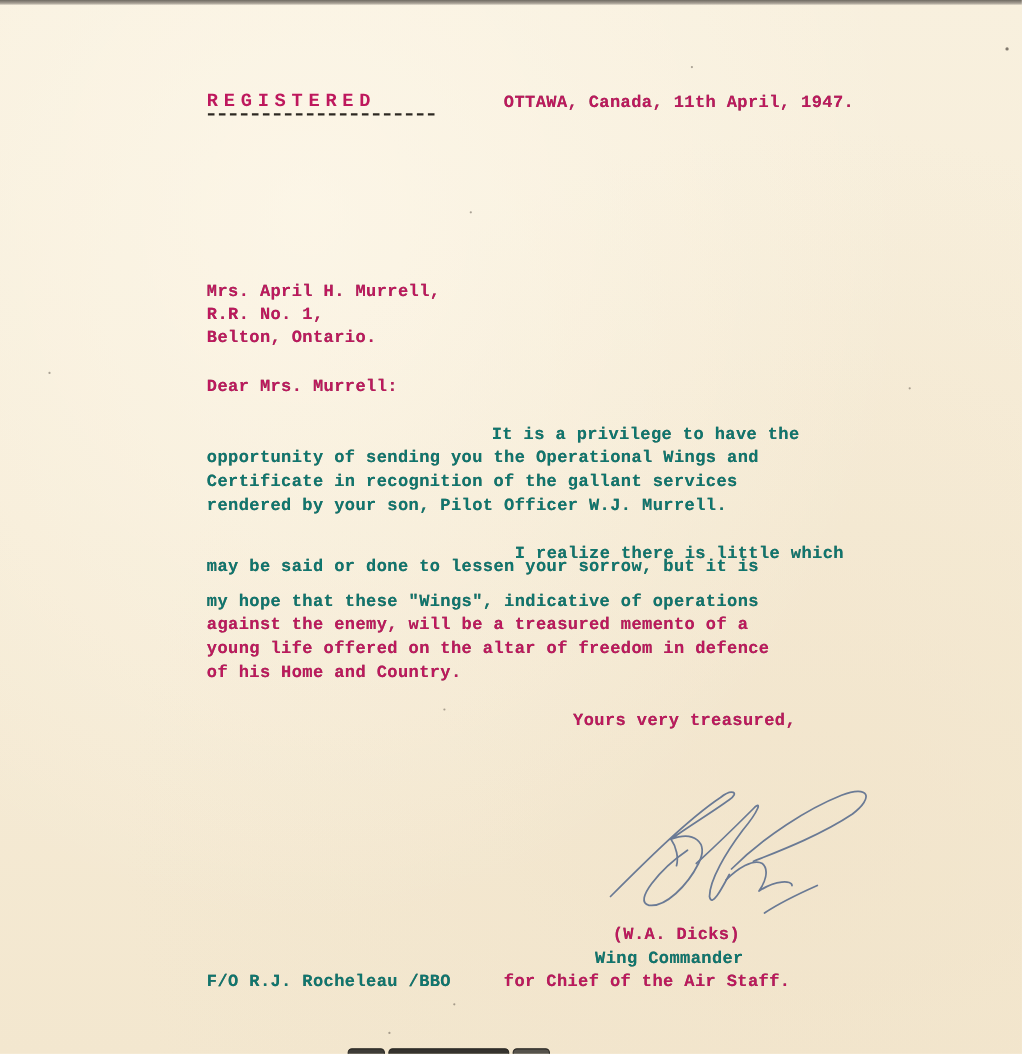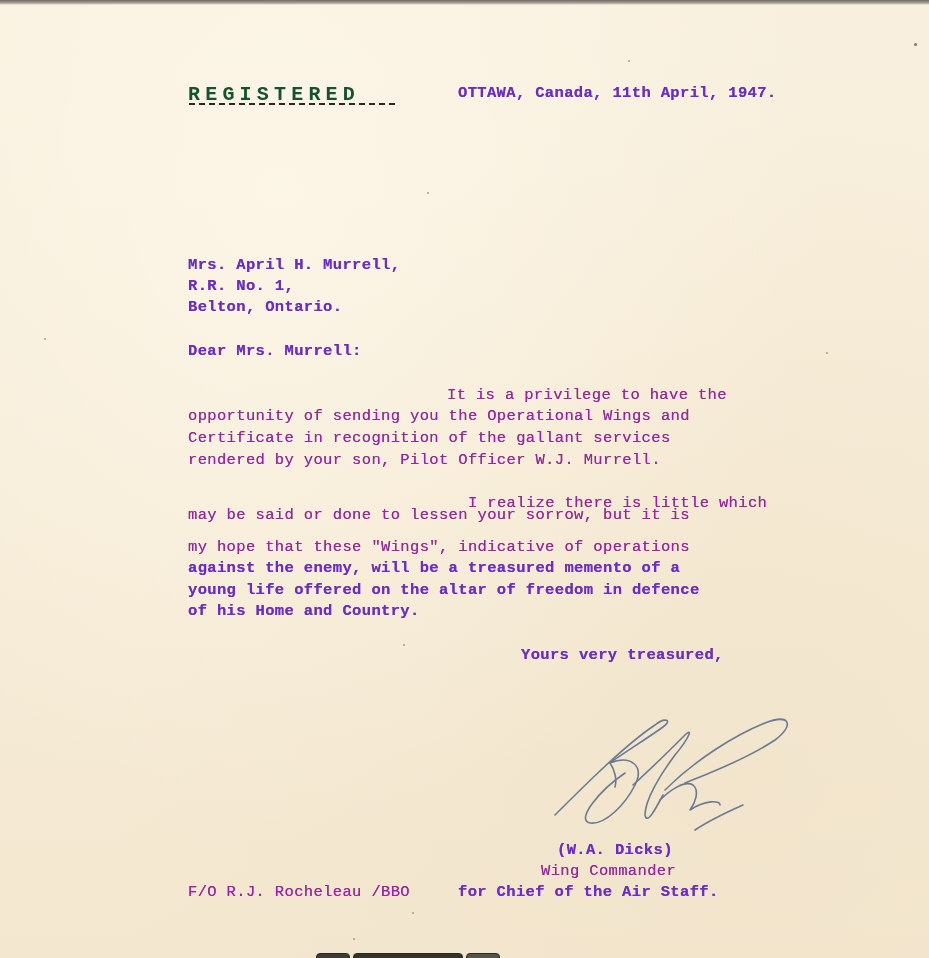--- a/index.html
+++ b/index.html
@@ -38,31 +38,31 @@
       opacity: 0.75;
     }
     .speck.small { width: 2px; height: 2px; opacity: 0.5; }
     .line {
       position: absolute;
       white-space: pre;
       font-size: 15.5px;
       line-height: 21.5px;
       letter-spacing: 0.35px;
       font-weight: bold;
-      color: #6d28d9;
+      color: #be185d;
       text-shadow: 0 0 0.6px rgba(40,35,30,0.6);
     }
-    .faint { color: #a21caf; font-weight: normal; }
+    .faint { color: #0f766e; font-weight: bold; }
     .registered {
       position: absolute;
       left: 188px; top: 83px;
-      font-size: 20px;
+      font-size: 17px;
       letter-spacing: 5.2px;
       font-weight: bold;
-      color: #14532d;
+      color: #be185d;
       white-space: pre;
     }
     .registered-underline {
       position: absolute;
       left: 189px; top: 103px;
       width: 206px; height: 0;
       border-top: 2px dashed #2d2822;
     }
     .signature {
       position: absolute;

